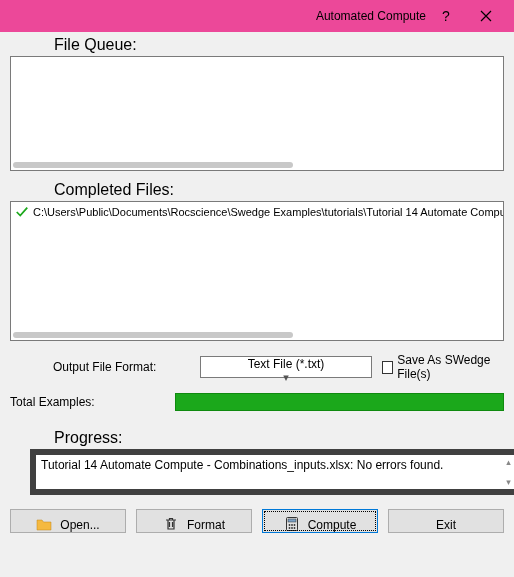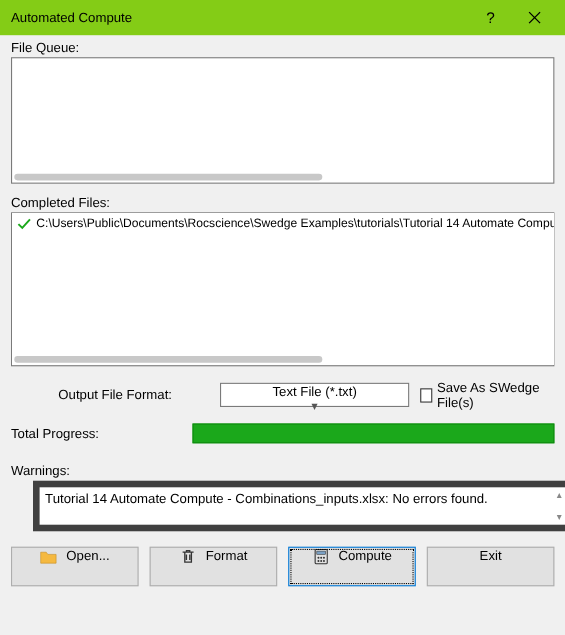--- a/index.html
+++ b/index.html
@@ -11,38 +11,40 @@
     color: #000;
     width: 514px;
     height: 577px;
     overflow: hidden;
   }
   .titlebar {
     display: flex;
     align-items: center;
     height: 32px;
     padding: 0 8px 0 10px;
-    background: #84cc16;
+    background: #ec4899;
+    text-align: right;
   }
   .titlebar .title { flex: 1; font-size: 12px; }
   .titlebar .tbtn {
     width: 40px;
     height: 28px;
     display: flex;
     align-items: center;
     justify-content: center;
     font-size: 14px;
     cursor: pointer;
   }
   .content {
     padding: 4px 10px 10px 10px;
   }
   .label {
     margin-bottom: 2px;
-    font-size: 12px;
+    font-size: 16px;
+    margin-left: 44px;
   }
   .listbox {
     width: 100%;
     background: #fff;
     border: 1px solid #7a7a7a;
     overflow: auto;
     position: relative;
   }
   #file-queue-box { height: 115px; margin-bottom: 10px; }
   #completed-box { height: 140px; margin-bottom: 12px; }
@@ -140,25 +142,25 @@
     align-items: center;
     color: #888;
     font-size: 9px;
   }
   .button-row {
     display: flex;
     gap: 10px;
   }
   .btn {
     flex: 1;
-    height: 36px;
+    height: 24px;
     border: 1px solid #adadad;
     background: #e1e1e1;
     display: flex;
-    align-items: flex-start;
+    align-items: flex-end;
     justify-content: center;
     gap: 8px;
     cursor: pointer;
     font-size: 12px;
     position: relative;
   }
   .btn.focus {
     border: 1px solid #0078d7;
     outline: 1px dotted #000;
     outline-offset: -3px;
@@ -208,25 +210,25 @@
       <span class="sel-text">Text File (*.txt)</span>
       <span class="chev">▾</span>
     </div>
     <label class="checkbox-wrap">
       <span class="checkbox-box"></span>
       <span>Save As SWedge File(s)</span>
     </label>
   </div>
 
   <div class="progress-row">
-    <span class="row-label">Total Progress:</span>
+    <span class="row-label">Total Examples:</span>
     <div class="progress-bar"></div>
   </div>
 
-  <div class="label">Warnings:</div>
+  <div class="label">Progress:</div>
   <div class="warnings-box">
     <span>Tutorial 14 Automate Compute - Combinations_inputs.xlsx: No errors found.</span>
     <div class="warn-scroll">
       <span>▴</span>
       <span>▾</span>
     </div>
   </div>
 
   <div class="button-row">
     <div class="btn">

